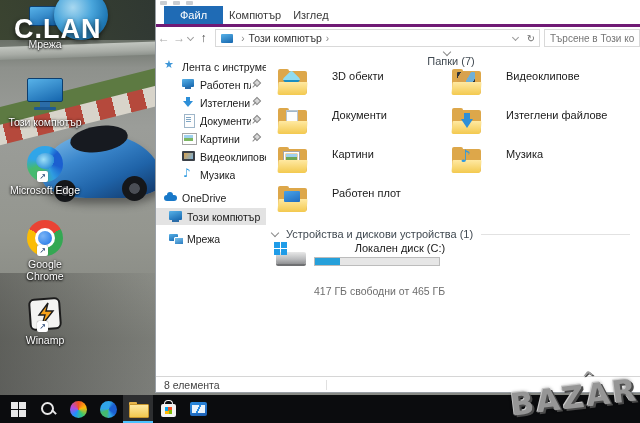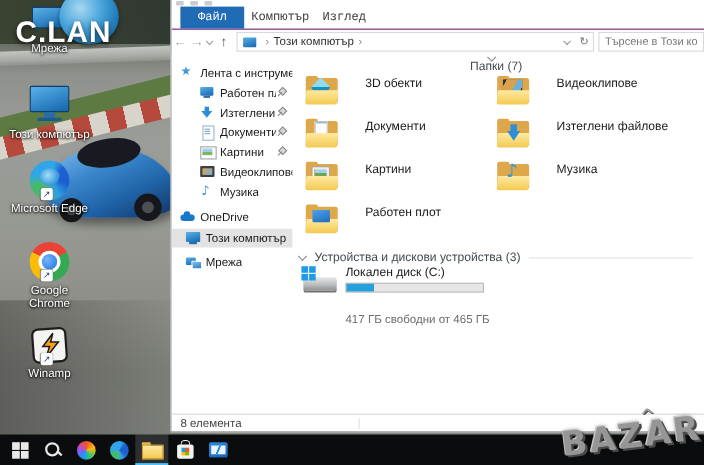--- a/index.html
+++ b/index.html
@@ -107,21 +107,21 @@
   .tb-mail::after { content:""; position:absolute; left:2px; top:3px; width:13px; height:8px;
     background:linear-gradient(115deg,transparent 44%,#2a8ce0 45%,#2a8ce0 55%,transparent 56%); }
 
   
   .window { position:absolute; left:155px; top:0; width:485px; height:393px; background:#fff;
     border-left:1px solid #9aa0a6; border-bottom:1px solid #9aa0a6; z-index:10; overflow:hidden; }
   .qat { position:absolute; left:4px; top:1px; display:flex; gap:6px; }
   .qat i { width:7px; height:4px; background:#c9cdd2; border-radius:1px; }
 
   .tabs { position:absolute; left:0; top:6px; width:100%; height:21px; background:#fff;
-    border-bottom:1px solid #701a75; display:flex; align-items:stretch;font-family:Liberation Mono, monospace; }
+    border-bottom:3px solid #701a75; display:flex; align-items:stretch; }
   .tab { padding:0 6px; font-size:11px; color:#3b3b3b; display:flex; align-items:center; }
   .tab.file { background:#1f6bb5; color:#fff; margin-left:8px; padding:0 16px; }
 
   .navbar { position:absolute; left:0; top:28px; width:100%; height:20px; display:flex; align-items:center; }
   .nav-arrow { font-size:12px; color:#a9a9a9; width:16px; text-align:center; }
   .nav-arrow.up { color:#4a4a4a; }
   .chev-s { width:5px; height:5px; border-right:1.2px solid #9a9a9a; border-bottom:1.2px solid #9a9a9a;
     transform:rotate(45deg); margin:0 3px 2px 1px; }
   .addr { position:relative; margin-left:4px; width:336px; height:18px; border:1px solid #d9d9d9;
     background:#fff; display:flex; align-items:center; font-size:10.5px; color:#333; }
@@ -206,21 +206,21 @@
   .g-note { left:8px; top:0px; font-size:17px; color:#2f9ae0; font-family:"DejaVu Sans",sans-serif; z-index:4; }
   .g-mon { left:6px; top:6px; width:16px; height:11px; background:linear-gradient(160deg,#4aa3e8,#1f6cc0);
     border-radius:1px; z-index:4; }
   .drive-tile { position:absolute; display:flex; }
   .drive-ico { position:relative; width:34px; height:28px; flex:none; }
   .drive-body { position:absolute; left:2px; top:10px; width:30px; height:12px;
     background:linear-gradient(180deg,#e8e8e8,#b9babc 60%,#8f9092); border-radius:2px; box-shadow:0 2px 0 #6f7072; }
   .drive-flag { position:absolute; left:0; top:0; width:13px; height:13px; display:grid;
     grid-template-columns:6px 6px; grid-template-rows:6px 6px; gap:1px; }
   .drive-flag i { background:#1f9ce8; }
-  .drive-info { margin-left:6px; }
+  .drive-info { margin-left:6px;text-align:right; }
   .drive-name { font-size:11px; color:#1a1a1a; }
   .drive-bar { margin-top:3px; width:126px; height:9px; background:#e6e6e6; border:1px solid #bcbcbc; }
   .drive-fill { height:100%; background:#26a0da; }
   .drive-free { margin-top:19px; font-size:10.5px; color:#6d6d6d; }
 
   .statusbar { position:absolute; left:0; bottom:0; width:100%; height:16px; border-top:1px solid #d6d6d6;
     background:#fff; display:flex; align-items:center; font-size:10.5px; color:#444; }
   .status-text { margin-left:8px; }
   .status-div { position:absolute; left:170px; top:3px; width:1px; height:10px; background:#e0e0e0; }
 </style>
@@ -427,21 +427,21 @@
           <div class="ficon">
             <div class="f-back"></div>
               <div class="f-glyph g-mon"></div>
               <div class="f-front"></div>
           </div>
           <span class="tile-label">Работен плот</span>
         </div>
 
         <div class="sec-head" style="top:180px;">
           <span class="chev"></span>
-          <span>Устройства и дискови устройства (3)</span>
+          <span>Устройства и дискови устройства (1)</span>
           <span class="sec-line"></span>
         </div>
 
         <div class="drive-tile" style="left:8px;top:194px;">
           <div class="drive-ico">
             <div class="drive-body"></div>
             <div class="drive-flag">
                 <i></i>
                 <i></i>
                 <i></i>

